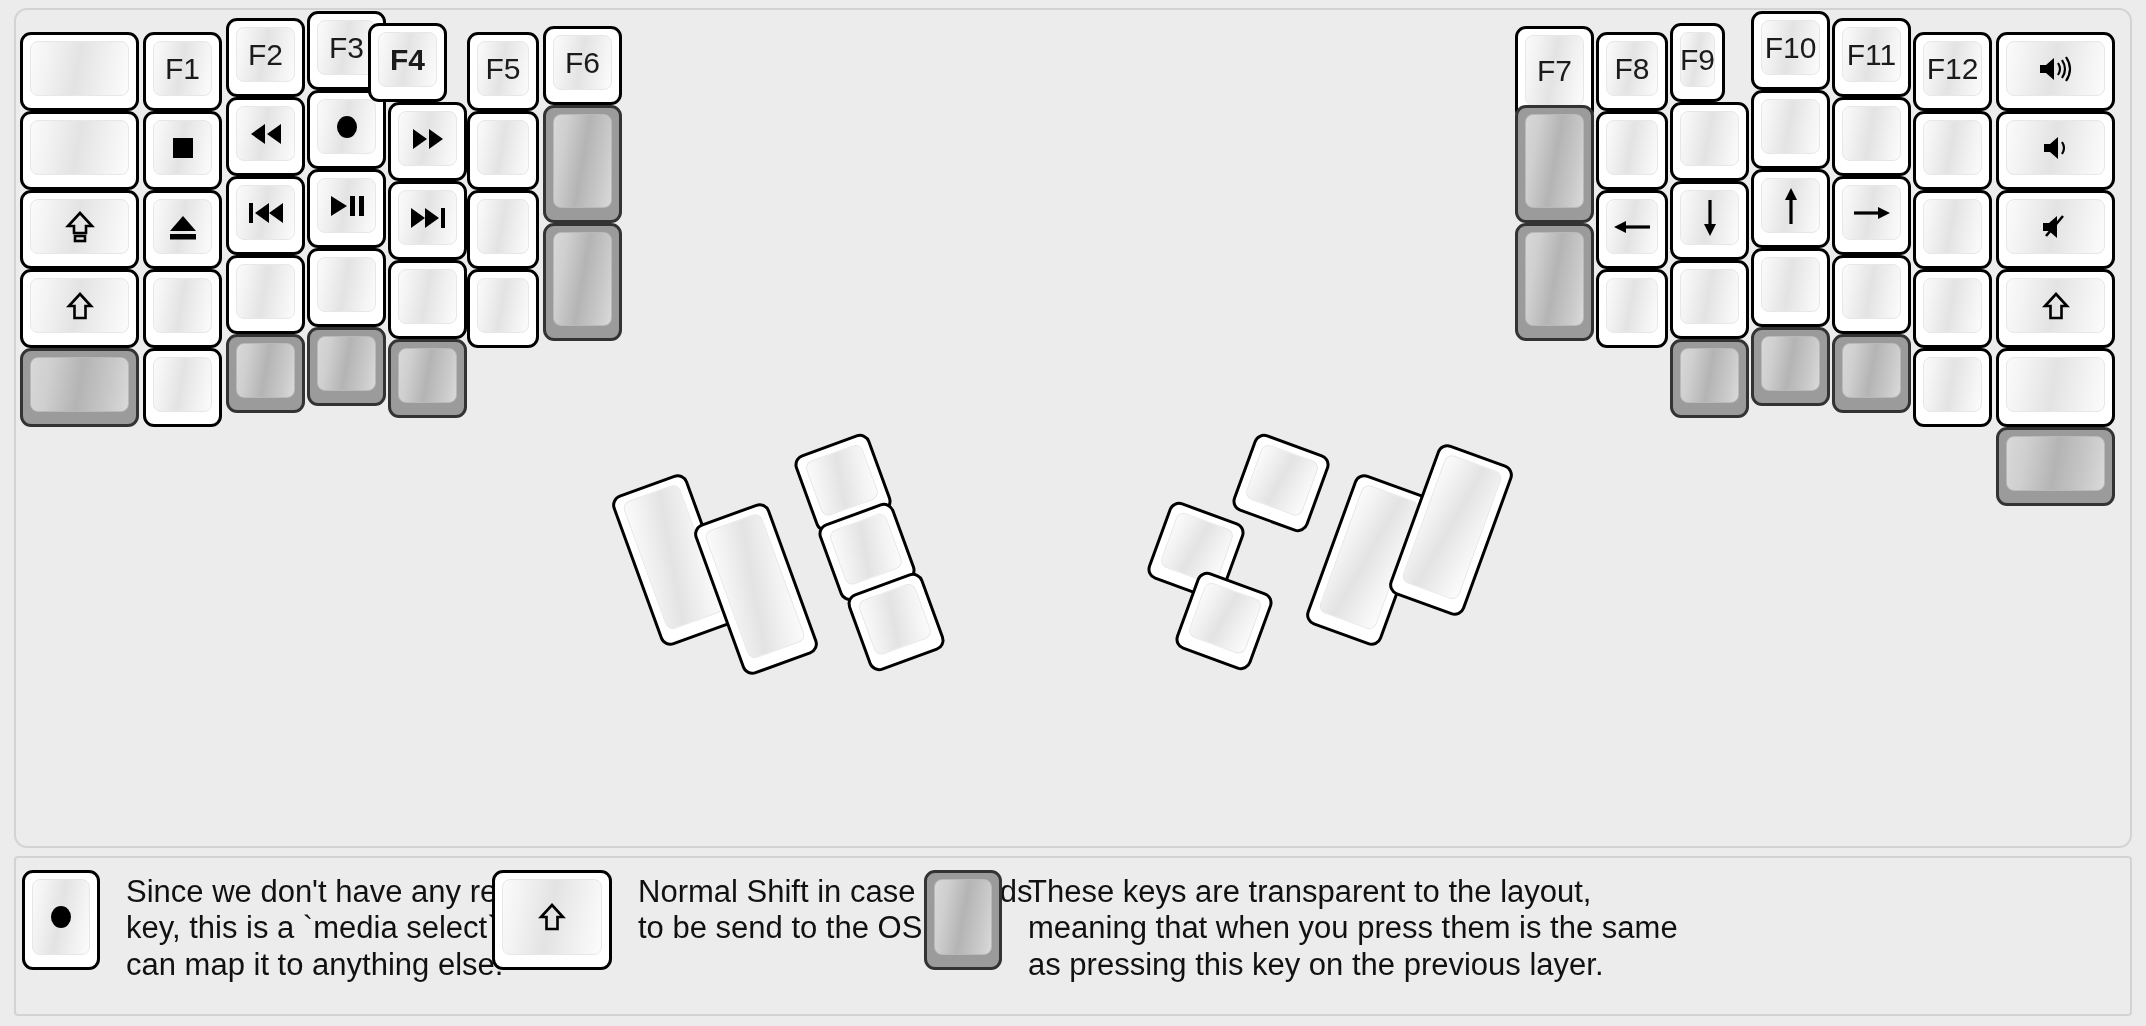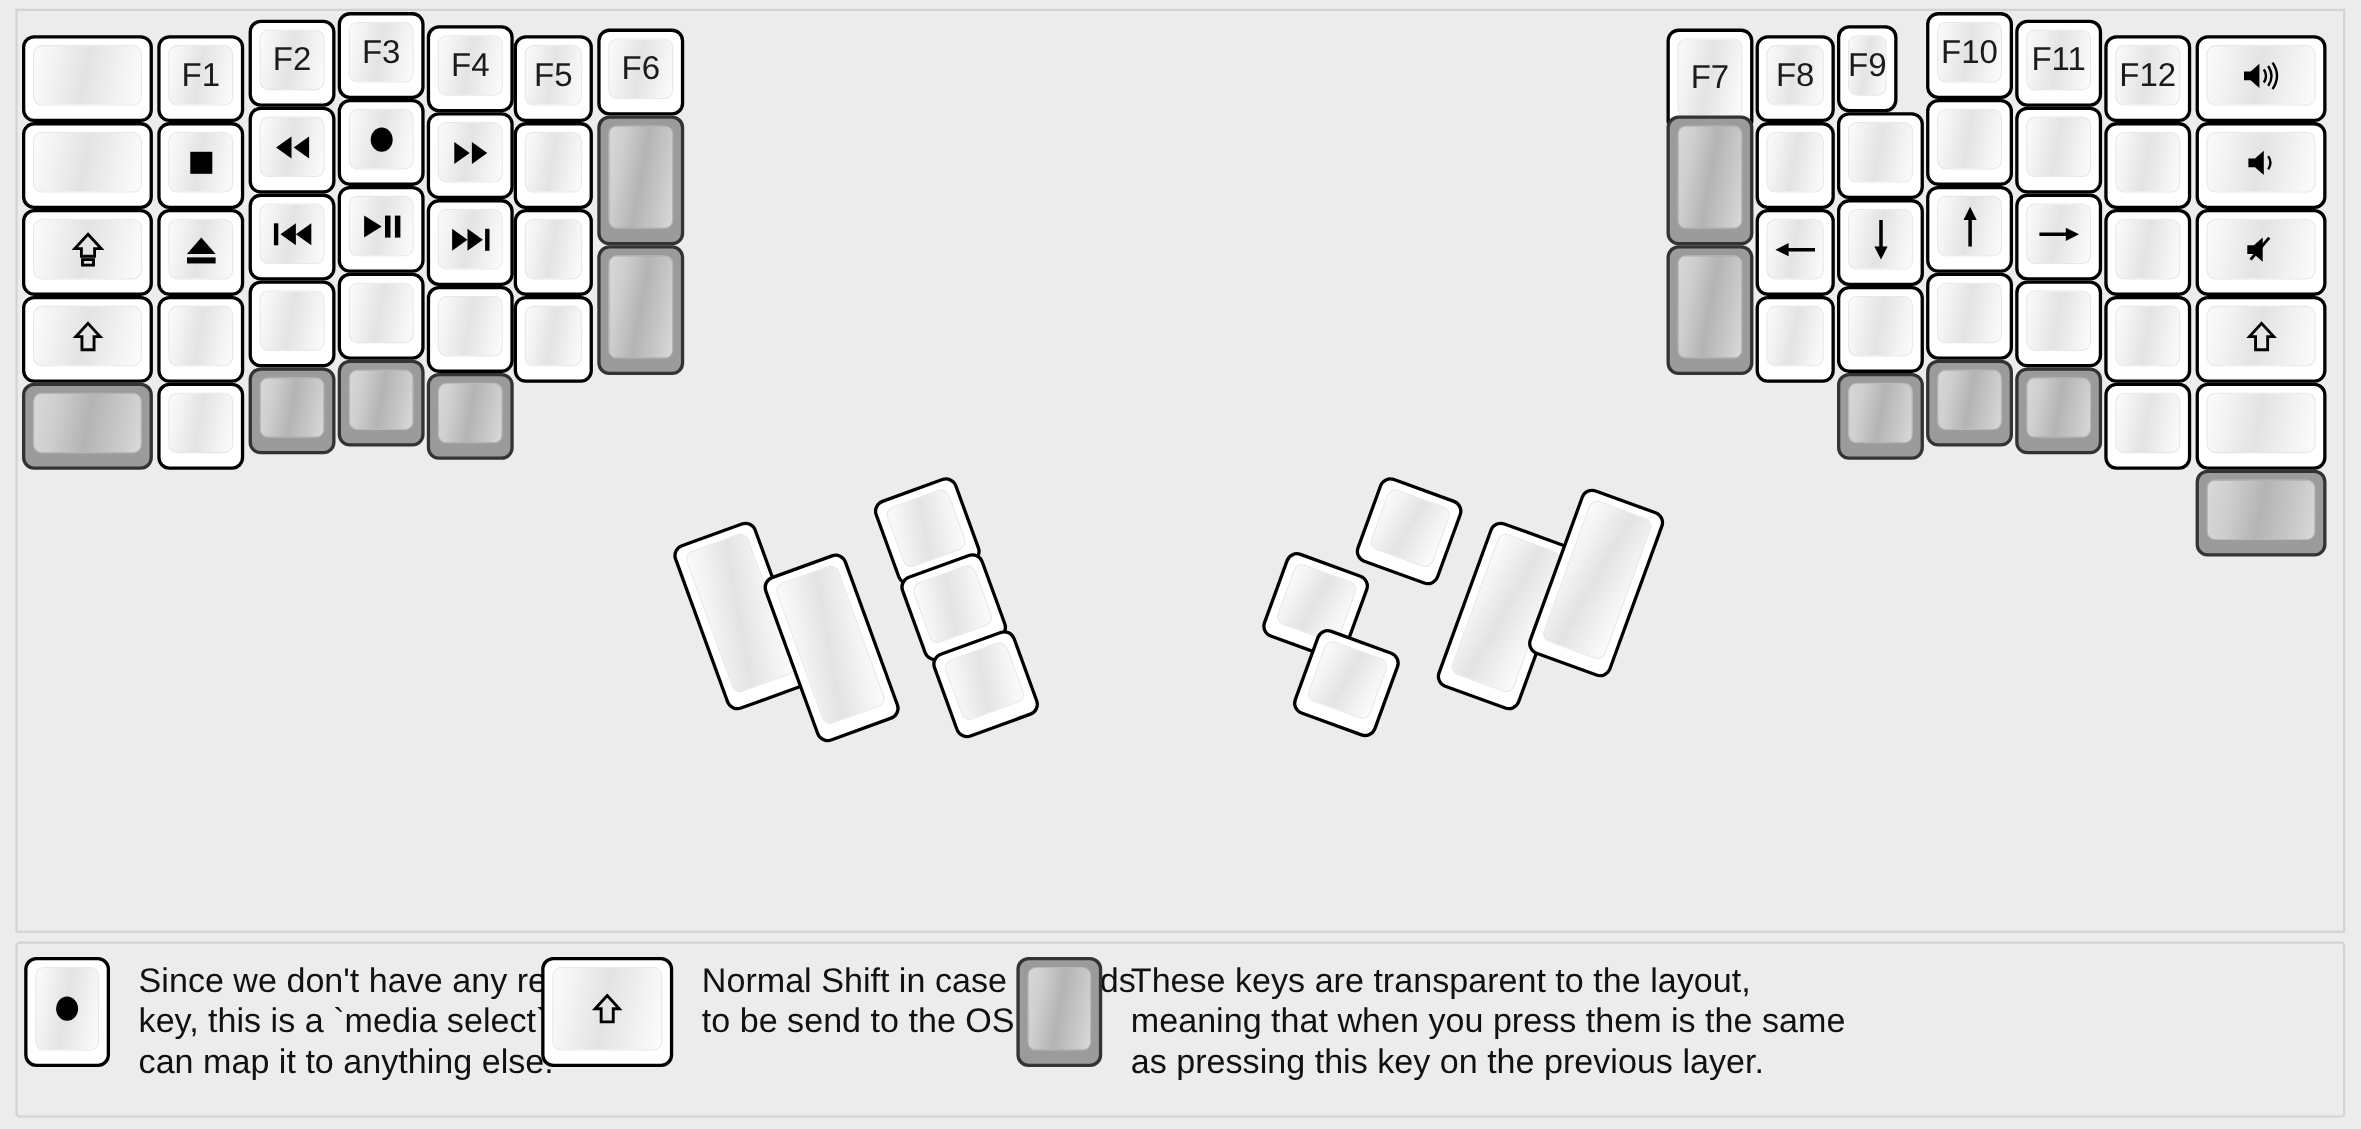--- a/index.html
+++ b/index.html
@@ -10,21 +10,21 @@
     overflow:hidden;
   }
   #stage{position:relative;width:2146px;height:1026px;}
 
   
   #kbpanel{
     position:absolute;left:14px;top:8px;
     width:2118px;height:840px;
     background:#ececed;
     border:2px solid #d3d3d4;
-    border-radius:0;
+    border-radius:13px;
     box-sizing:border-box;
   }
 
   
   .key{
     position:absolute;
     box-sizing:border-box;
     border:3px solid #000;
     border-radius:11px;
     background:#ffffff;
@@ -203,21 +203,21 @@
               </svg>
             </span>
           </div>
         </div>
         <div class="key" style="left: 291px; top: 238px; width: 79px; height: 79px;">
           <div class="cap"></div>
         </div>
         <div class="key gray" style="left: 291px; top: 317px; width: 79px; height: 79px;">
           <div class="cap"></div>
         </div>
-        <div class="key" style="left: 372px; top: 13px; width: 79px; height: 79px;">
+        <div class="key" style="left: 352px; top: 13px; width: 79px; height: 79px; font-weight: bold;">
           <div class="cap">
             <span class="legendtxt">F4</span>
           </div>
         </div>
         <div class="key" style="left: 372px; top: 92px; width: 79px; height: 79px;">
           <div class="cap">
             <span class="legendtxt glyph">
               <svg width="36" height="26" viewBox="0 0 36 26">
         <path d="M3 3 L3 23 L17 13 Z" fill="#000"></path>
                 <path d="M19 3 L19 23 L33 13 Z" fill="#000"></path>

